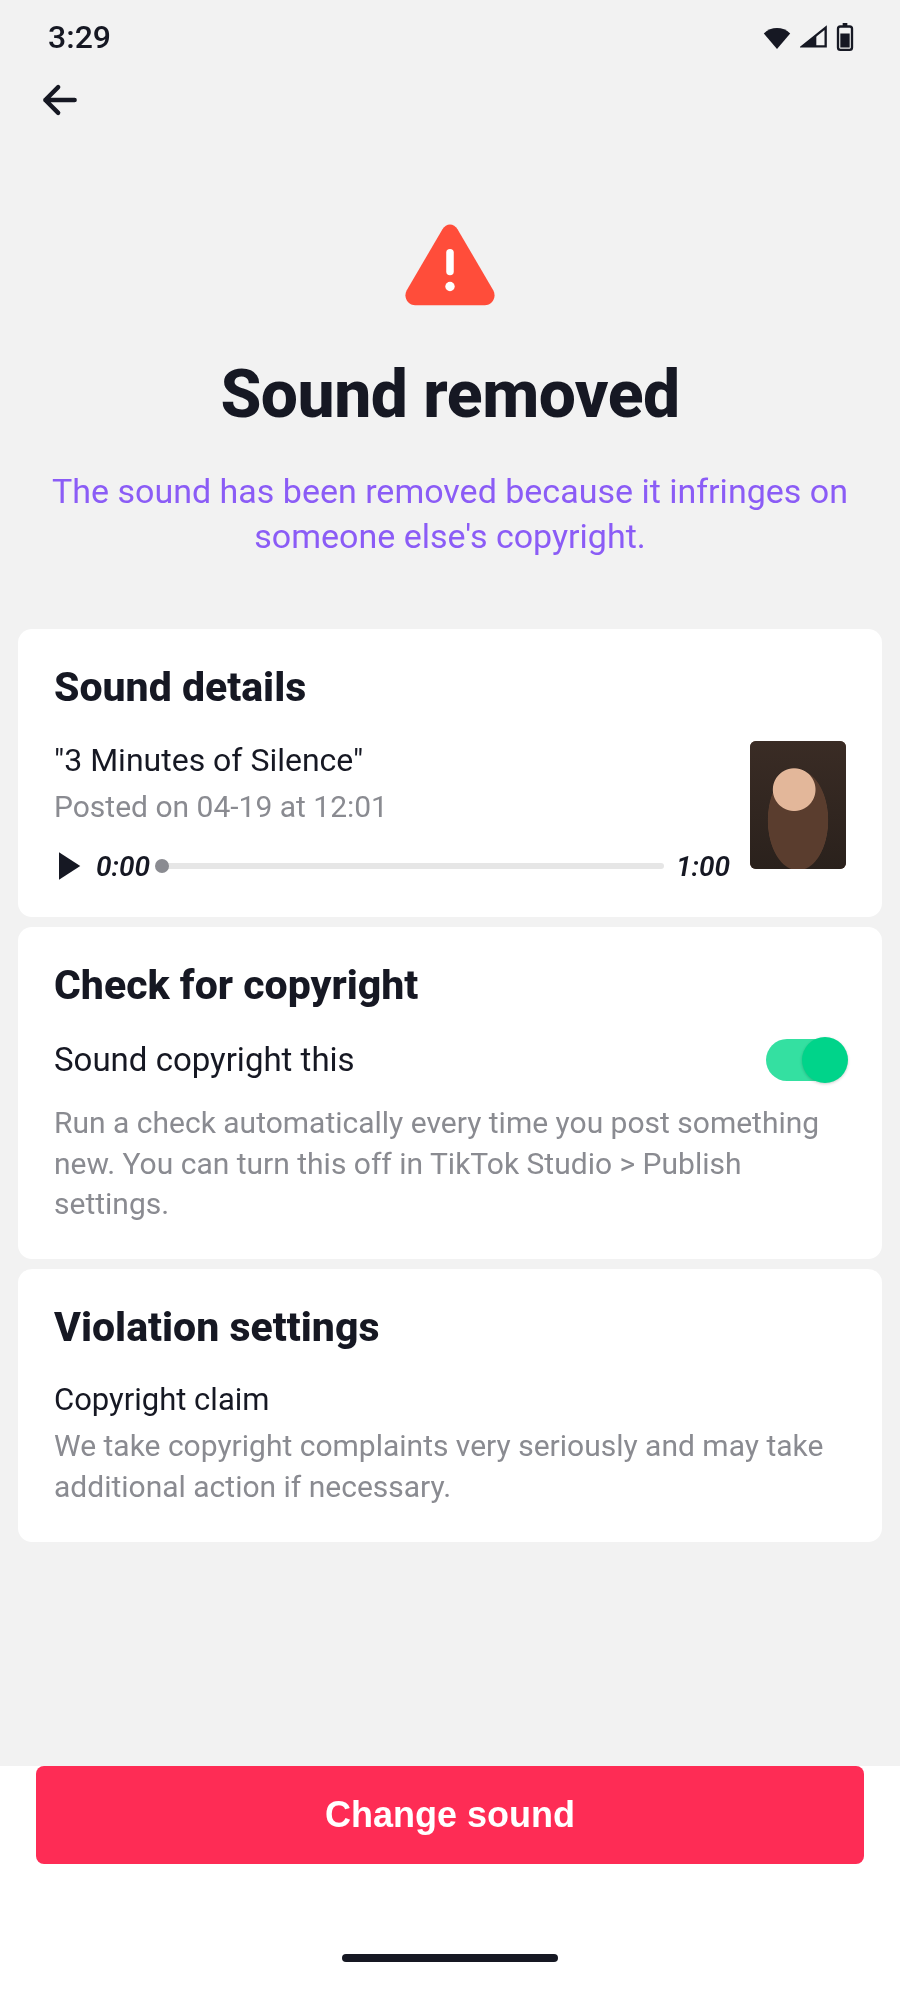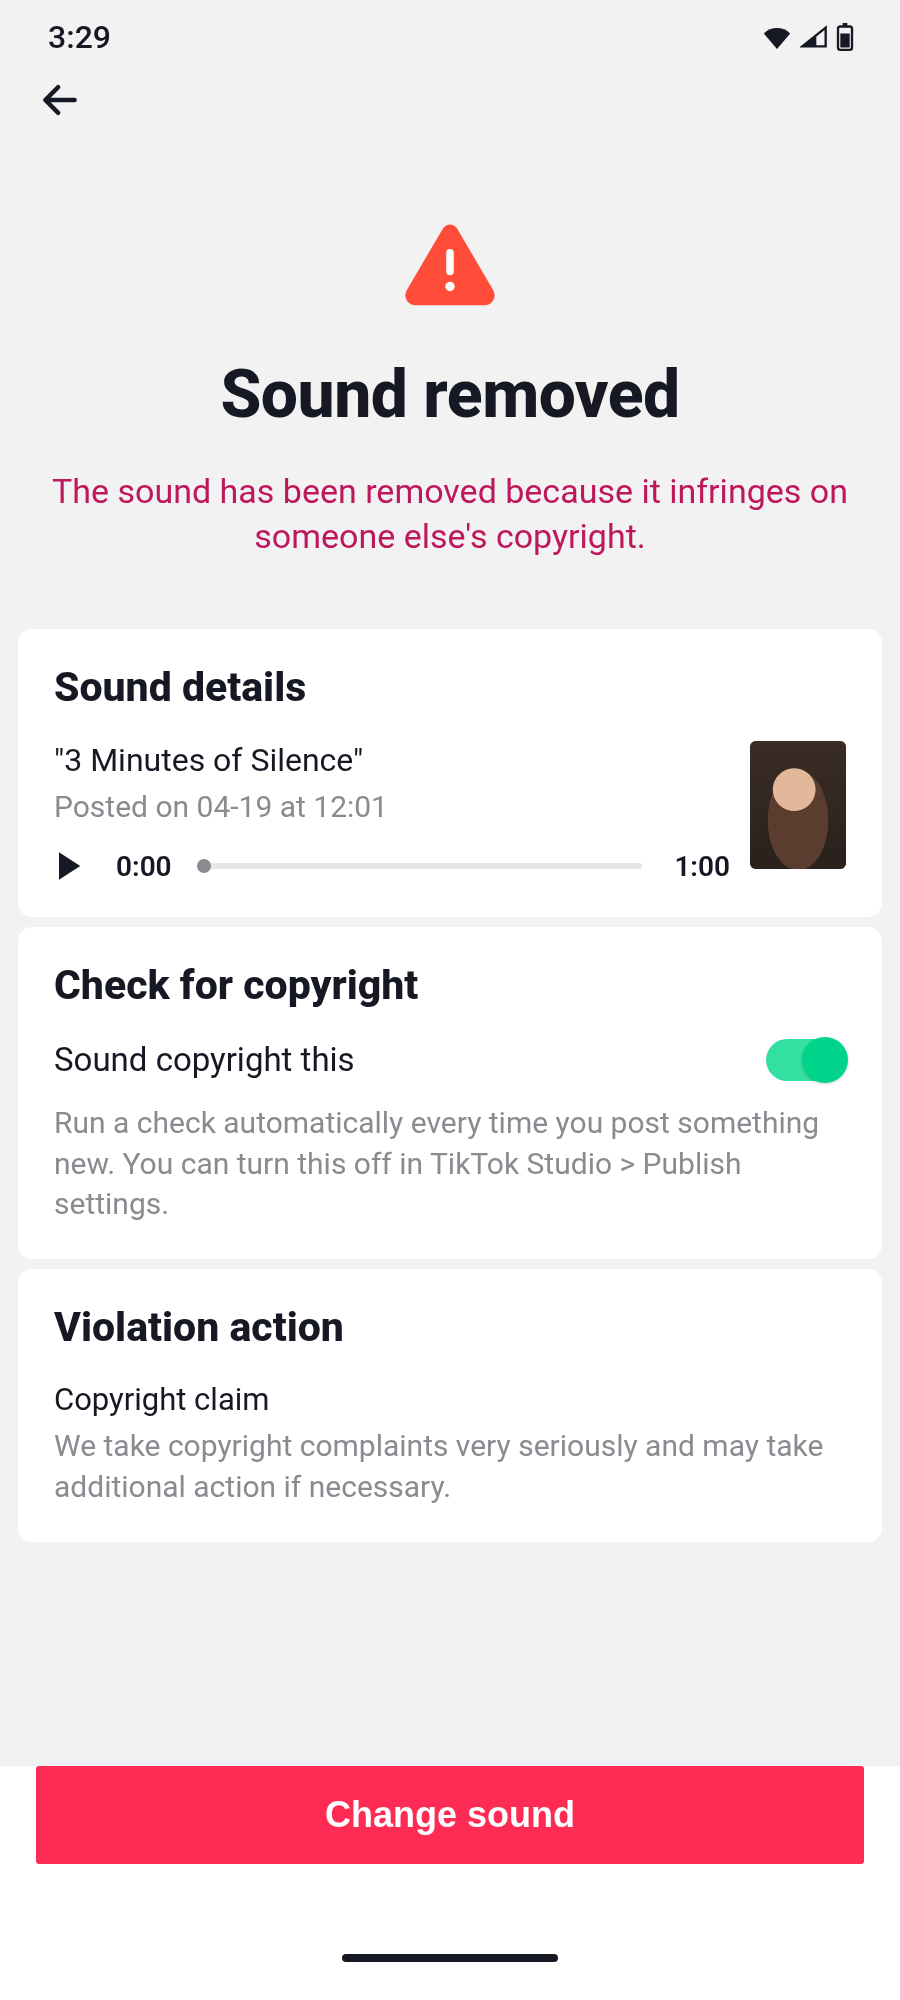--- a/index.html
+++ b/index.html
@@ -25,21 +25,21 @@
   .status-right svg { display: block; }
 
   
   .nav-bar { height: 60px; padding: 0 36px; display: flex; align-items: center; }
   .back-btn { width: 48px; height: 48px; display: flex; align-items: center; justify-content: center; cursor: pointer; }
 
   
   .hero { text-align: center; padding: 90px 50px 60px; }
   .alert-icon { display: inline-flex; margin-bottom: 50px; }
   .hero h1 { font-size: 66px; font-weight: 800; letter-spacing: -0.5px; margin-bottom: 36px; }
-  .hero p { font-size: 34px; line-height: 1.32; color: #be185d; font-weight: 400; }
+  .hero p { font-size: 34px; line-height: 1.32; color: #8b5cf6; font-weight: 400; }
 
   
   .card {
     background: #fff;
     border-radius: 14px;
     margin: 10px 18px;
     padding: 34px 36px;
   }
   .card h2 { font-size: 41px; font-weight: 800; margin-bottom: 30px; }
 
@@ -52,21 +52,21 @@
     background: #6b4a3b; position: relative; flex-shrink: 0;
   }
   .thumb::before {
     content:""; position:absolute; inset:0;
     background:
       radial-gradient(circle at 46% 38%, #e3b79a 22%, transparent 23%),
       radial-gradient(ellipse at 50% 62%, #5a3d2e 44%, transparent 45%),
       linear-gradient(#3a2c25, #2a211c);
   }
 
-  .player { display: flex; align-items: center; gap: 32px; }
+  .player { display: flex; align-items: center; gap: 12px; font-style: italic; }
   .play-btn { width: 30px; height: 30px; cursor: pointer; display:flex; align-items:center; justify-content:center; }
   .time { font-size: 28px; font-weight: 600; }
   .track { flex:1; height: 6px; background:#e6e6e6; border-radius:3px; position:relative; }
   .track-knob { position:absolute; left:0; top:50%; transform:translate(-50%,-50%); width:14px; height:14px; border-radius:50%; background:#8a8b91; }
 
   .toggle-row { display:flex; align-items:center; justify-content:space-between; margin-bottom: 22px; }
   .toggle-label { font-size: 33px; }
   .toggle {
     width: 80px; height: 42px; border-radius: 21px; position: relative; cursor:pointer;
     background: #34e0a1;
@@ -78,21 +78,21 @@
   }
   .desc { font-size: 30px; line-height: 1.36; color: #8a8b91; }
 
   .violation-title { font-size: 31px; font-weight: 400; margin-bottom: 8px; }
 
   
   .bottom-area { position:absolute; left:0; right:0; bottom:0; padding: 0 36px 38px; background:#fff; }
   .bottom-area::before { content:""; display:block; height:170px; background:#f2f2f2; margin:0 -36px 0; }
   .cta {
     background:#fe2c55; color:#fff; font-size:36px; font-weight:600;
-    border:none; border-radius:3px; width:100%; height:98px; cursor:pointer; margin-bottom: 90px;
+    border:none; border-radius:8px; width:100%; height:98px; cursor:pointer; margin-bottom: 90px;
   }
   .home-indicator { width:216px; height:8px; background:#161823; border-radius:4px; margin:0 auto; }
   .card:first-of-type { margin-top: 18px; }
 </style>
 </head>
 <body>
 
 <div class="status-bar">
   <span>3:29</span>
   <div class="status-right">
@@ -159,21 +159,21 @@
   <div class="toggle-row">
     <span class="toggle-label">Sound copyright this</span>
     <div class="toggle">
       <div class="toggle-knob"></div>
     </div>
   </div>
   <p class="desc">Run a check automatically every time you post something new. You can turn this off in TikTok Studio &gt; Publish settings.</p>
 </div>
 
 <div class="card">
-  <h2>Violation action</h2>
+  <h2>Violation settings</h2>
   <div class="violation-title">Copyright claim</div>
   <p class="desc">We take copyright complaints very seriously and may take additional action if necessary.</p>
 </div>
 
 <div class="bottom-area">
   <button class="cta">Change sound</button>
   <div class="home-indicator"></div>
 </div>
 
 </body></html>

